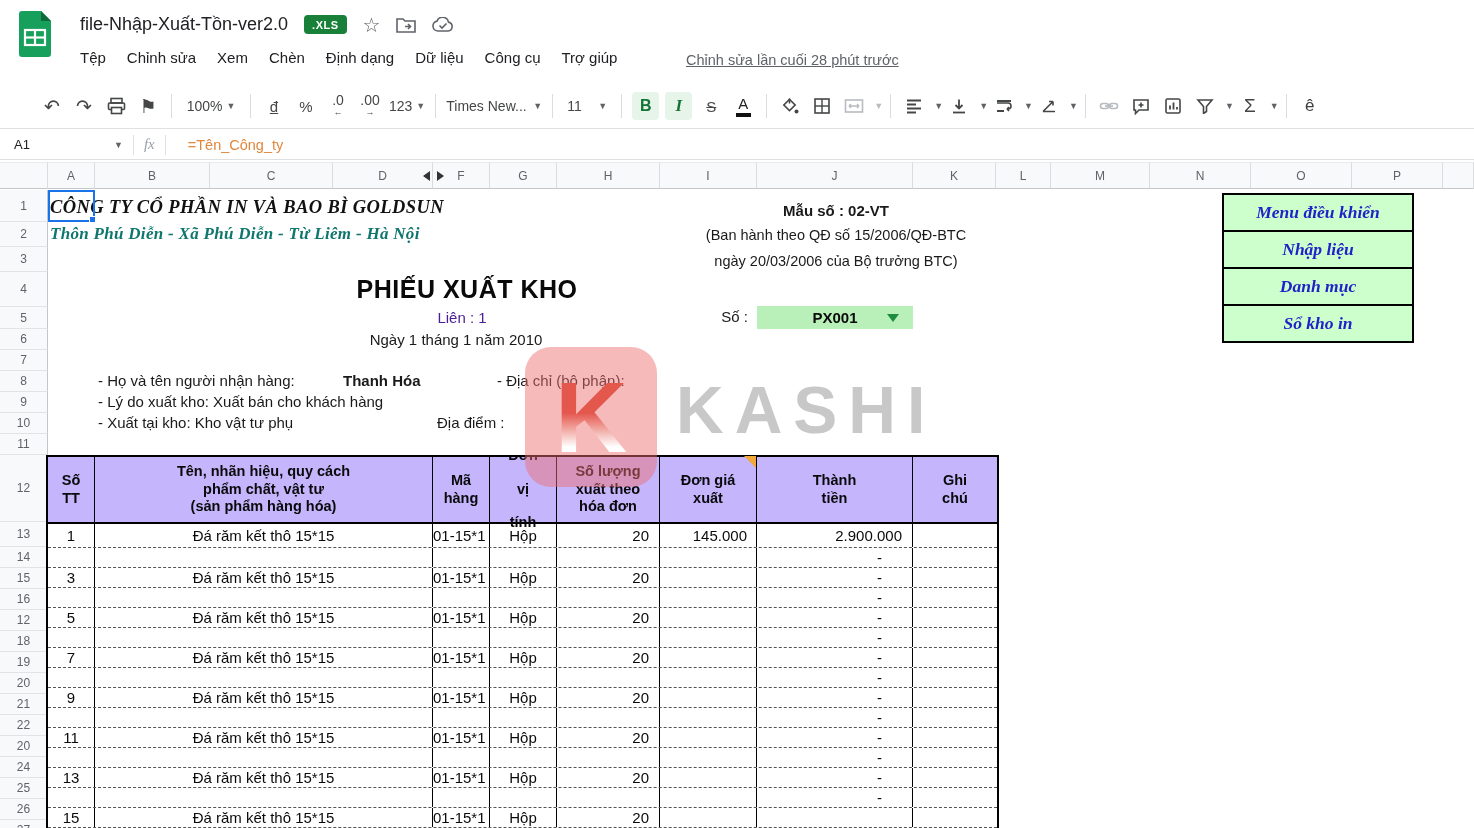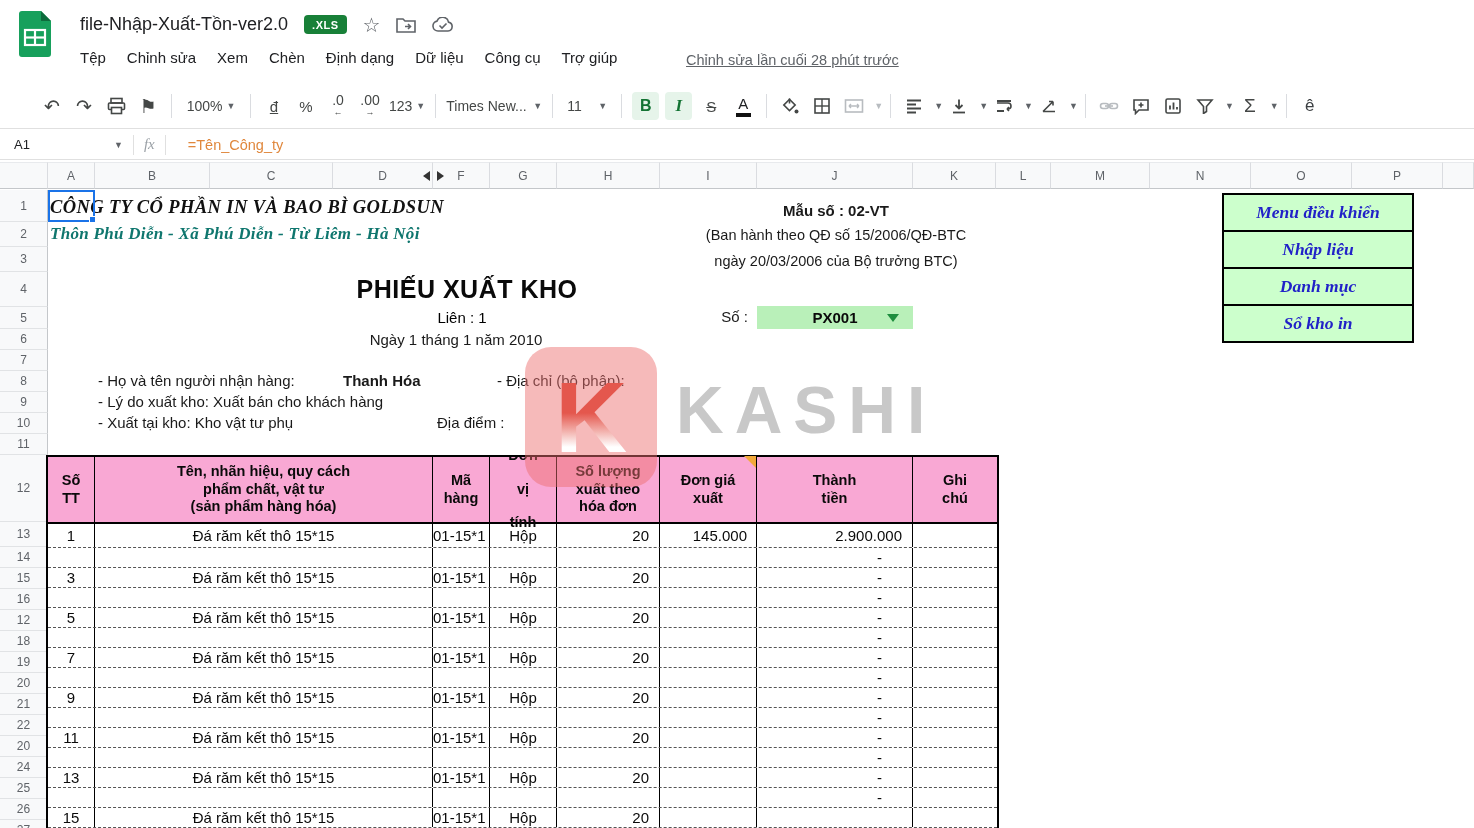--- a/index.html
+++ b/index.html
@@ -47,40 +47,40 @@
   .rowh{left:0;width:48px;background:#f8f9fa;border-right:1px solid #c4c7ca;border-bottom:1px solid #e1e3e5;box-sizing:border-box;display:flex;align-items:center;justify-content:center;font-size:12px;color:#5f6368;}
   .tri-l{width:0;height:0;border-top:5px solid transparent;border-bottom:5px solid transparent;border-right:7px solid #333;left:423px;top:171px;z-index:2;}
   .tri-r{width:0;height:0;border-top:5px solid transparent;border-bottom:5px solid transparent;border-left:7px solid #333;left:437px;top:171px;z-index:2;}
   
   .company{left:50px;top:197px;font-family:"Liberation Serif",serif;font-weight:bold;font-style:italic;font-size:18.5px;color:#111;letter-spacing:.4px;white-space:nowrap;}
   .address{left:50px;top:224px;font-family:"Liberation Serif",serif;font-weight:bold;font-style:italic;font-size:17px;color:#0f766e;letter-spacing:.3px;white-space:nowrap;}
   .formno{left:701px;top:202px;width:270px;text-align:center;font-weight:bold;font-size:15px;color:#1a1a1a;}
   .formline1{left:666px;top:227px;width:340px;text-align:center;font-size:14.5px;color:#1a1a1a;}
   .formline2{left:666px;top:253px;width:340px;text-align:center;font-size:14.5px;color:#1a1a1a;}
   .doctitle{left:292px;top:275px;width:350px;text-align:center;font-weight:bold;font-size:25px;color:#0a0a0a;letter-spacing:.5px;}
-  .lien{left:392px;top:309px;width:140px;text-align:center;font-size:15px;color:#000000;}
+  .lien{left:392px;top:309px;width:140px;text-align:center;font-size:15px;color:#4c1d95;}
   .docdate{left:356px;top:331px;width:200px;text-align:center;font-size:15px;color:#1a1a1a;}
   .solabel{left:710px;top:308px;width:38px;text-align:right;font-size:15px;color:#1a1a1a;}
   .socell{left:757px;top:306px;width:156px;height:23px;background:#b9f0b9;display:flex;align-items:center;justify-content:center;font-weight:bold;font-size:15px;color:#0a0a0a;}
   .socaret{position:absolute;right:14px;top:8px;width:0;height:0;border-left:6px solid transparent;border-right:6px solid transparent;border-top:8px solid #1e8e3e;}
   .infoline{font-size:15px;color:#1a1a1a;white-space:nowrap;}
   .selbox{left:48px;top:190px;width:47px;height:32px;border:2px solid #1a73e8;box-sizing:border-box;z-index:3;}
   .selhandle{left:89px;top:216px;width:7px;height:7px;background:#1a73e8;border:1px solid #fff;box-sizing:border-box;z-index:4;}
   
   .navbtns{left:1222px;top:193px;width:192px;z-index:6;}
   .navbtn{height:39px;border:2px solid #000;margin-top:-2px;background:#ccffcc;display:flex;align-items:center;justify-content:center;
     font-family:"Liberation Serif",serif;font-weight:bold;font-style:italic;font-size:17.5px;color:#2121c8;box-sizing:border-box;}
   .navbtn:first-child{margin-top:0;}
   
   .wm-square{left:525px;top:347px;width:132px;height:140px;border-radius:26px;background:rgba(236,110,110,.48);z-index:30;display:flex;align-items:center;justify-content:center;}
   .wm-k{font-size:100px;font-weight:bold;background:linear-gradient(180deg,#e4574d 46%,#ffffff 80%);-webkit-background-clip:text;background-clip:text;color:transparent;line-height:100px;}
   .wm-text{left:676px;top:372px;font-size:66px;font-weight:bold;letter-spacing:11px;color:#c4c4c4;opacity:.92;z-index:30;white-space:nowrap;}
   
   .xtable{left:46px;top:455px;width:953px;height:373px;border:2px solid #000;border-bottom:none;box-sizing:border-box;overflow:hidden;z-index:5;background:#fff;}
-  .thead{display:flex;height:67px;background:#f9a8d4;}
+  .thead{display:flex;height:67px;background:#c4b5fd;}
   .th{border-right:1px solid #000;border-bottom:2px solid #000;box-sizing:border-box;display:flex;flex-direction:column;align-items:center;justify-content:center;font-weight:bold;font-size:14.5px;line-height:1.2;color:#0a0a0a;text-align:center;}
   .th:last-child{border-right:none;}
   .trow{display:flex;border-bottom:1px dashed #555;box-sizing:border-box;}
   .td{border-right:1px solid #000;box-sizing:border-box;font-size:15px;color:#0a0a0a;overflow:hidden;white-space:nowrap;display:flex;align-items:center;}
   .td:last-child{border-right:none;}
   .c-center{justify-content:center;}
   .c-right{justify-content:flex-end;}
   .pr10{padding-right:10px;} .pr9{padding-right:9px;} .pr30{padding-right:30px;}
   .note-tri{left:744px;top:456px;width:0;height:0;border-top:12px solid #f2a93b;border-left:12px solid transparent;z-index:7;}
 </style>

